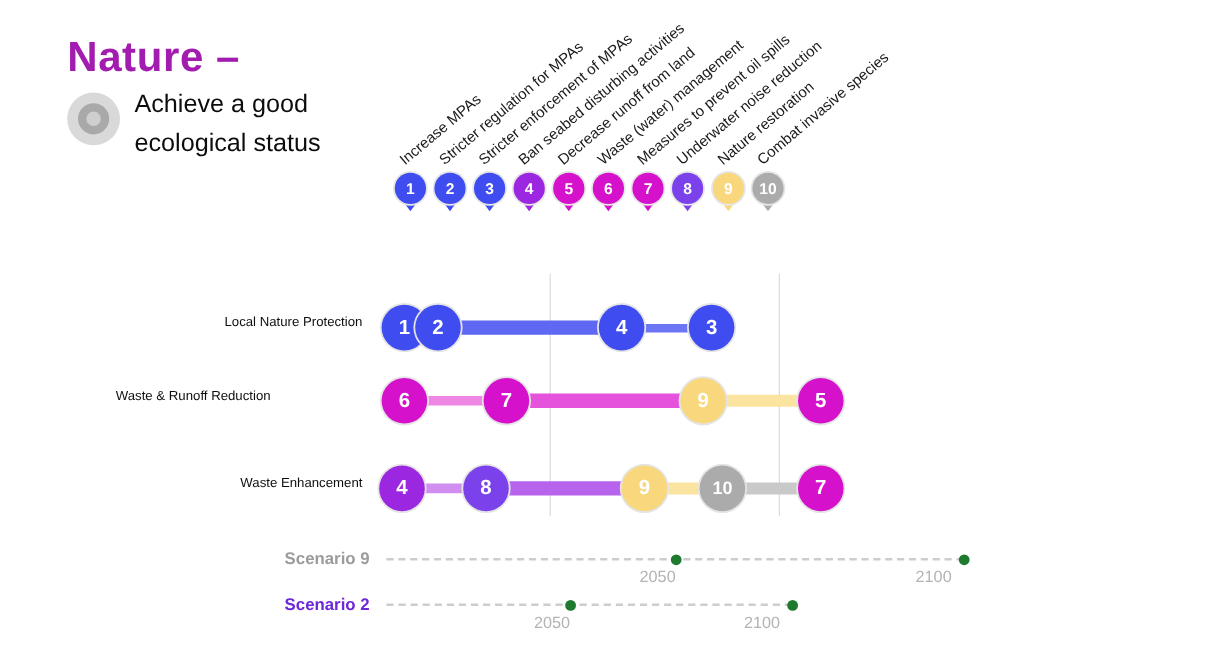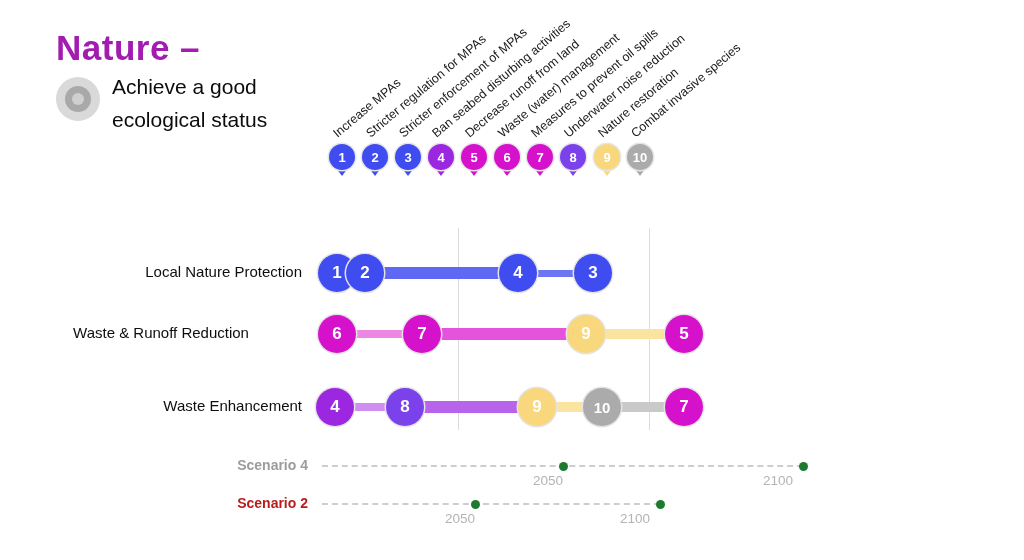--- a/index.html
+++ b/index.html
@@ -27,21 +27,21 @@
     position:absolute;width:0;height:0;z-index:5;
     border-left:6px solid transparent;border-right:6px solid transparent;
   }
   .legend-label{
     position:absolute;height:15px;font-size:12.5px;color:#1a1a1a;white-space:nowrap;
     transform:rotate(-40deg);transform-origin:0 100%;
   }
   .gridline{position:absolute;width:1px;background:#dbdbdb;z-index:1;}
   .row-label{
     position:absolute;left:20px;width:282px;text-align:right;
-    font-size:15px;color:#0e0e0e;z-index:2;
+    font-size:11px;color:#0e0e0e;z-index:2;
   }
   .segment{position:absolute;z-index:3;}
   .marker{
     position:absolute;width:38px;height:38px;border-radius:50%;
     box-shadow:0 0 0 1.5px #e4e4e4;display:flex;align-items:center;justify-content:center;
     color:#fff;font-size:17px;font-weight:700;
   }
   .scenario-label{
     position:absolute;left:20px;width:288px;text-align:right;
     font-size:14px;font-weight:700;color:#9c9c9c;z-index:2;
@@ -116,26 +116,26 @@
       <div class="segment" style="left: 405px; width: 132px; top: 401px; height: 12px; border-radius: 6px; background: rgb(184, 99, 236);"></div>
       <div class="segment" style="left: 537px; width: 65px; top: 402px; height: 10px; border-radius: 5px; background: rgb(251, 227, 160);"></div>
       <div class="segment" style="left: 602px; width: 82px; top: 402px; height: 10px; border-radius: 5px; background: rgb(201, 201, 201);"></div>
       <div class="marker" style="left: 316px; top: 388px; background: rgb(156, 39, 224); z-index: 10;">4</div>
       <div class="marker" style="left: 386px; top: 388px; background: rgb(123, 66, 235); z-index: 11;">8</div>
       <div class="marker" style="left: 518px; top: 388px; background: rgb(248, 215, 125); z-index: 12;">9</div>
       <div class="marker" style="left: 583px; top: 388px; background: rgb(171, 171, 171); z-index: 13; font-size: 15px;">10</div>
       <div class="marker" style="left: 665px; top: 388px; background: rgb(214, 17, 204); z-index: 14;">7</div>
     </div>
   <div id="scenario-layer">
-      <div class="scenario-label" style="top: 457px; color: rgb(156, 156, 156);">Scenario 4</div>
+      <div class="scenario-label" style="top: 457px; color: rgb(156, 156, 156);">Scenario 9</div>
       <div class="scenario-line" style="left: 322px; width: 481px; top: 465px; border-top-color: rgb(205, 205, 205);"></div>
       <div class="scenario-dot" style="left: 558.5px; top: 461.5px; background: rgb(30, 122, 47);"></div>
       <div class="year-label" style="left: 533px; top: 473px; color: rgb(179, 179, 179);">2050</div>
       <div class="scenario-dot" style="left: 798.5px; top: 461.5px; background: rgb(30, 122, 47);"></div>
       <div class="year-label" style="left: 763px; top: 473px; color: rgb(179, 179, 179);">2100</div>
-      <div class="scenario-label" style="top: 495px; color: #b91c1c;">Scenario 2</div>
+      <div class="scenario-label" style="top: 495px; color: #6d28d9;">Scenario 2</div>
       <div class="scenario-line" style="left: 322px; width: 338px; top: 503px; border-top-color: rgb(205, 205, 205);"></div>
       <div class="scenario-dot" style="left: 470.5px; top: 499.5px; background: rgb(30, 122, 47);"></div>
       <div class="year-label" style="left: 445px; top: 511px; color: rgb(179, 179, 179);">2050</div>
       <div class="scenario-dot" style="left: 655.5px; top: 499.5px; background: rgb(30, 122, 47);"></div>
       <div class="year-label" style="left: 620px; top: 511px; color: rgb(179, 179, 179);">2100</div>
     </div>
 </div>
 
 </body></html>

